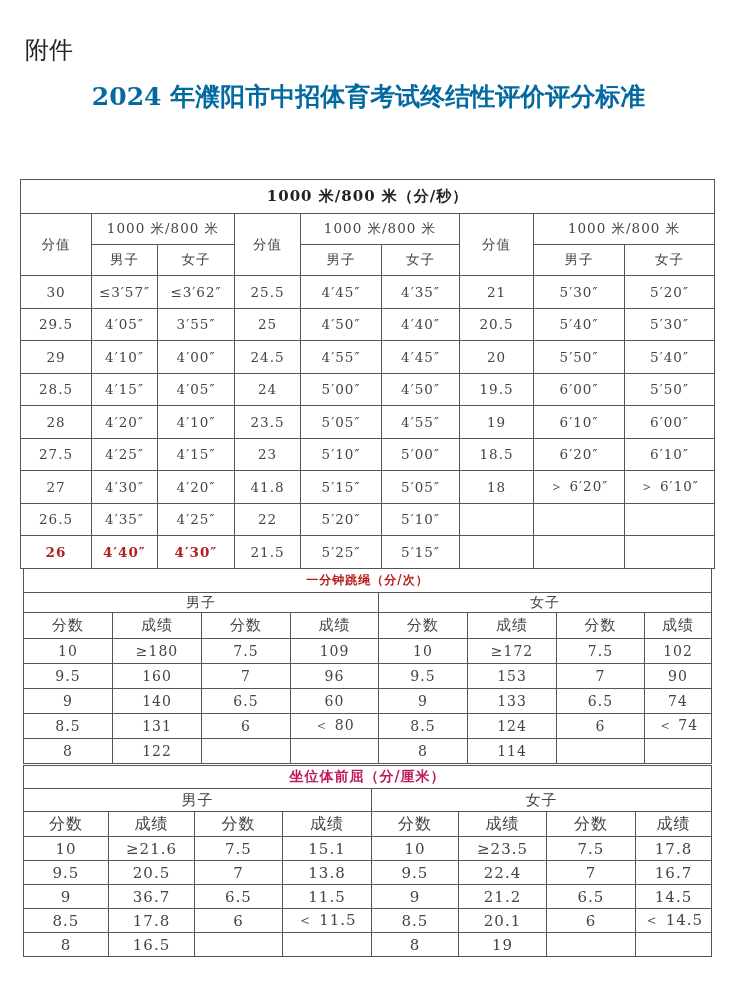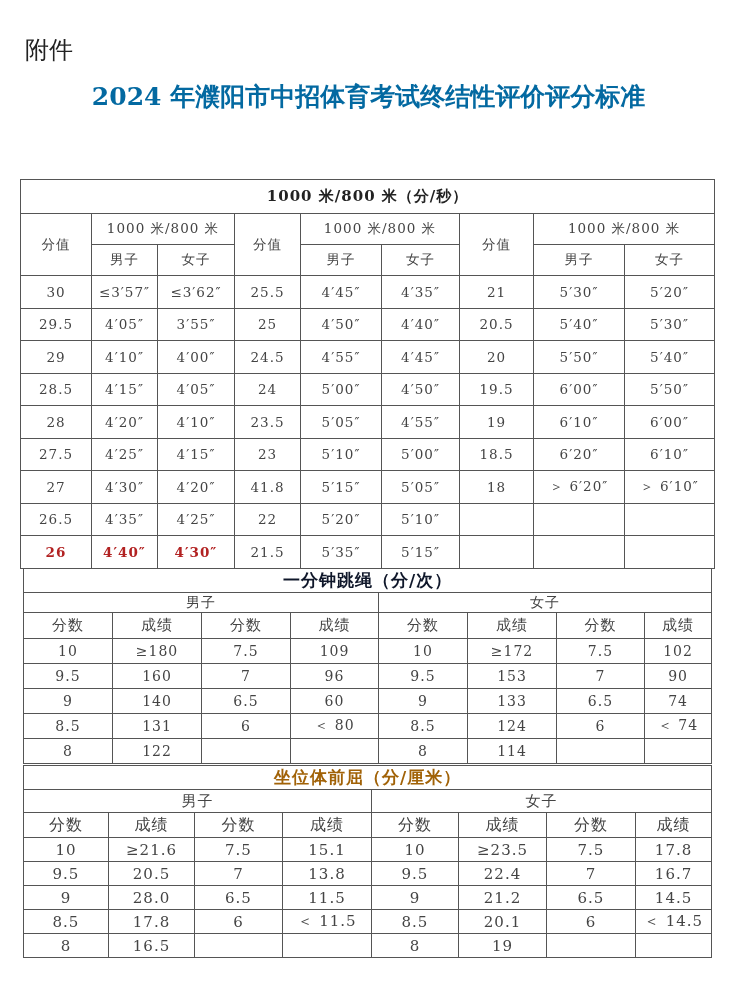--- a/index.html
+++ b/index.html
@@ -13,26 +13,26 @@
   table { position:absolute; border-collapse:collapse; table-layout:fixed; }
   td { border:1.2px solid #555; text-align:center; vertical-align:middle; padding:0;
        font-size:14px; color:#444; white-space:nowrap; overflow:hidden; letter-spacing:1px; }
   .t1 { left:20px; top:142px; width:694px;margin-top:37px; }
   .t1 td { font-size:13.5px; }
   .t1 .cap { font-weight:bold; font-size:15px; color:#222; height:33px; }
   .t1 .h2 { height:31px; }
   .t1 .row td { height:31.5px; }
   .red { color:#b22222 !important; font-weight:bold; }
   .t2 { left:23px; top:568px; width:688px; }
-  .t2 .cap { font-weight:bold; font-size:17px; color:#0f172a; height:23px; letter-spacing:1px; }
+  .t2 .cap { font-weight:bold; font-size:12px; color:#b91c1c; height:23px; letter-spacing:1px; }
   .t2 .sex td, .t2 td.sexc { height:19px; font-size:14px; }
   .t2 .hdr td { height:25px; font-size:15px; }
   .t2 .row td { height:24px; font-size:14px; }
   .t3 { left:23px; top:765px; width:688px; }
-  .t3 .cap { font-weight:bold; font-size:17px; color:#a16207; height:22px; letter-spacing:1px; }
+  .t3 .cap { font-weight:bold; font-size:14px; color:#be185d; height:22px; letter-spacing:1px; }
   .t3 .sexc { height:22px; font-size:15px; }
   .t3 .hdr td { height:24px; font-size:16px; }
   .t3 .row td { height:23px; font-size:15px; }
 </style>
 </head>
 <body>
 
 <div class="attach">附件</div>
 <div class="doc-title">2024 年濮阳市中招体育考试终结性评价评分标准</div>
 
@@ -156,21 +156,21 @@
         <td>5′10″</td>
         <td></td>
         <td></td>
         <td></td>
       </tr>
       <tr class="row">
         <td class="red">26</td>
         <td class="red">4′40″</td>
         <td class="red">4′30″</td>
         <td>21.5</td>
-        <td>5′35″</td>
+        <td>5′25″</td>
         <td>5′15″</td>
         <td></td>
         <td></td>
         <td></td>
       </tr>
     </tbody>
 </table>
 
 <table class="t2">
   <colgroup>
@@ -302,21 +302,21 @@
         <td>20.5</td>
         <td>7</td>
         <td>13.8</td>
         <td>9.5</td>
         <td>22.4</td>
         <td>7</td>
         <td>16.7</td>
       </tr>
       <tr class="row">
         <td>9</td>
-        <td>28.0</td>
+        <td>36.7</td>
         <td>6.5</td>
         <td>11.5</td>
         <td>9</td>
         <td>21.2</td>
         <td>6.5</td>
         <td>14.5</td>
       </tr>
       <tr class="row">
         <td>8.5</td>
         <td>17.8</td>

